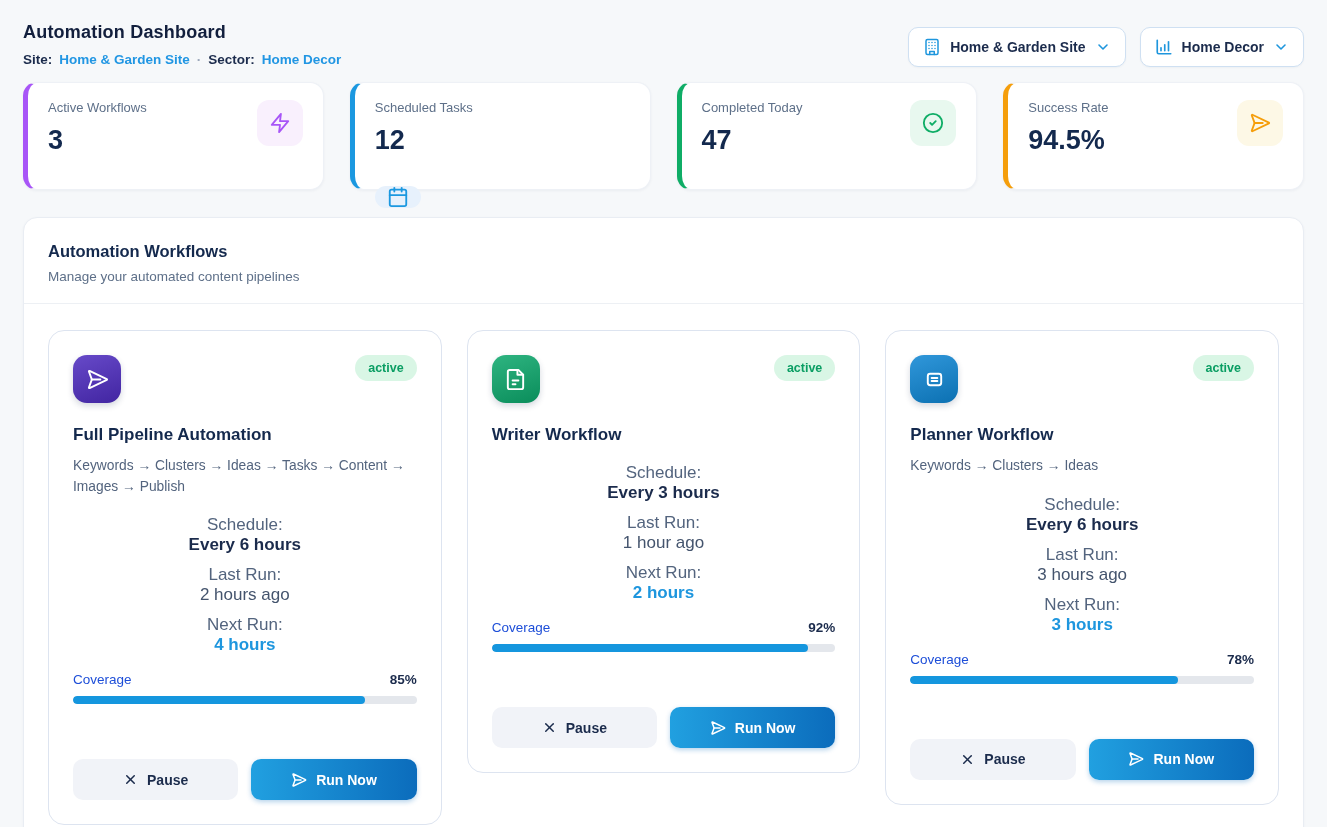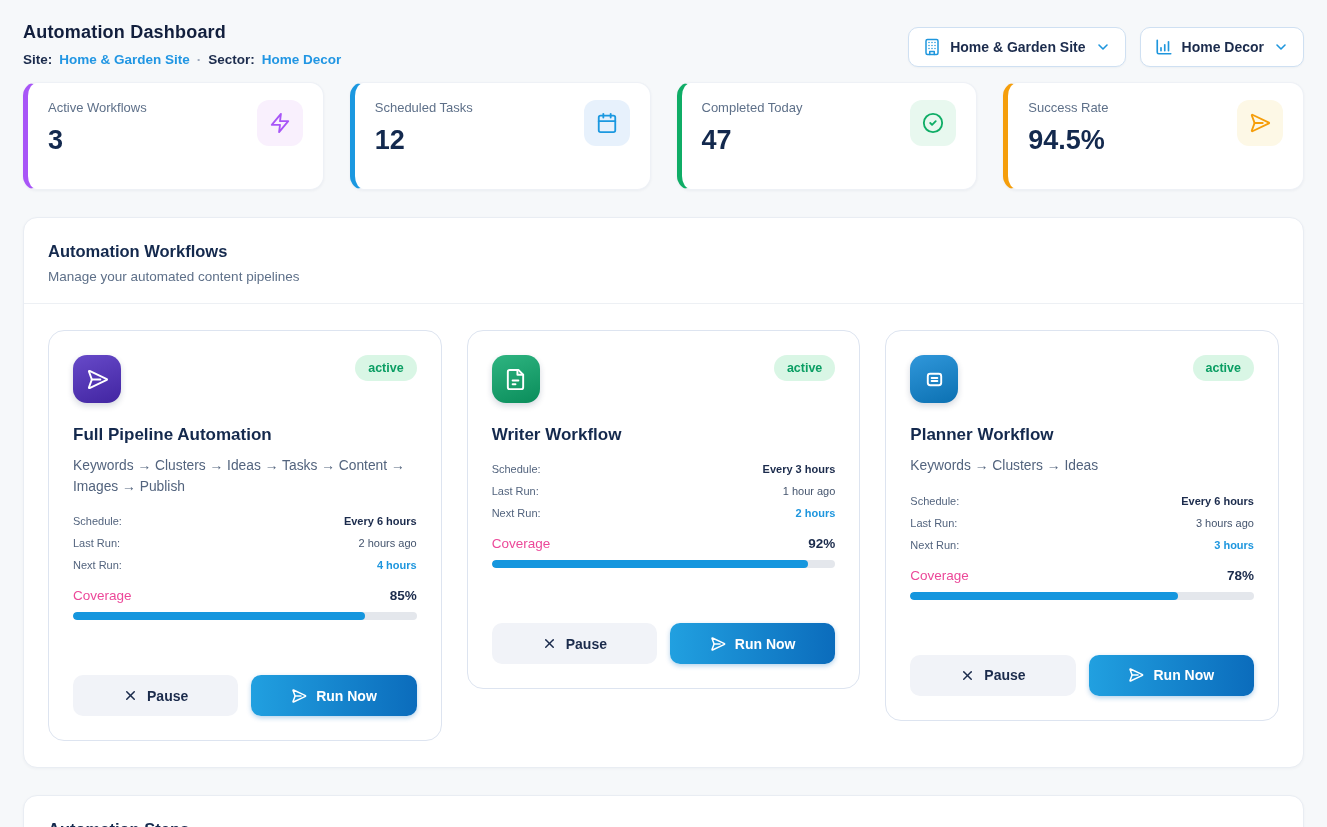--- a/index.html
+++ b/index.html
@@ -58,27 +58,27 @@
     background-image: linear-gradient(160deg, rgba(255,255,255,.14), rgba(0,0,0,.16));
     box-shadow: 0 3px 6px rgba(20,40,80,.18);
   }
   .badge {
     background: #d9f6e5; color: #0a9e63; font-size: 12.5px; font-weight: 700;
     padding: 6px 13px; border-radius: 999px;
   }
   .wf-title { margin-top: 22px; font-size: 17px; font-weight: 800; color: #14294d; }
   .wf-pipeline { margin-top: 11px; font-size: 13.8px; color: #53647e; line-height: 1.5; }
   .wf-rows { margin-top: 13px; }
-  .wf-row { display: flex; justify-content: space-between; padding: 5px 0; font-size: 11px; }
+  .wf-row { display: flex; justify-content: space-between; align-items: center; padding: 5px 0; font-size: 17px; flex-direction: column; }
   .wf-row .lbl { color: #53647e; }
   .val-strong { font-weight: 800; color: #1b2b4c; }
   .val-plain { color: #44546d; }
   .val-blue { font-weight: 800; color: #1e96de; }
   .coverage-row { display: flex; justify-content: space-between; margin-top: 12px; font-size: 13.5px; }
-  .coverage-row .lbl { color: #ec4899; }
+  .coverage-row .lbl { color: #1d4ed8; }
   .progress-track { margin-top: 9px; height: 8px; border-radius: 99px; background: #e4e7ec; overflow: hidden; }
   .progress-fill { height: 100%; border-radius: 99px; background: #1596de; width: 0; }
   .wf-buttons { margin-top: 23px; display: flex; gap: 13px; }
   .btn {
     flex: 1; height: 41px; border: none; border-radius: 10px;
     display: flex; align-items: center; justify-content: center; gap: 9px;
     font-family: inherit; font-size: 14px; font-weight: 800; cursor: pointer; margin-top: 32px;
   }
   .btn-pause { background: #f1f3f8; color: #1b2b4c; }
   .btn-run { background: linear-gradient(90deg, #21a0e0, #0b6cbc); color: #fff; box-shadow: 0 2px 5px rgba(14,110,190,.3); }
@@ -143,21 +143,21 @@
         <div class="stat-label">Active Workflows</div>
         <div class="stat-value">3</div>
       </div>
       <div class="stat-icon" style="background-color: rgb(249, 240, 253); color: rgb(168, 85, 247);">
         <svg width="22" height="22" viewBox="0 0 24 24" fill="none" stroke="currentColor" stroke-width="2" stroke-linecap="round" stroke-linejoin="round">
             <polygon points="13 2 3 14 12 14 11 22 21 10 12 10 13 2"></polygon>
           </svg>
       </div>
     </div>
 
-    <div class="stat-card" style="border-left-color: rgb(27, 152, 224);">
+    <div class="stat-card" style="border-left-color: rgb(27, 152, 224); flex-direction: column;">
       <div>
         <div class="stat-label">Scheduled Tasks</div>
         <div class="stat-value">12</div>
       </div>
       <div class="stat-icon" style="background-color: rgb(231, 241, 252); color: rgb(27, 152, 224);">
         <svg width="22" height="22" viewBox="0 0 24 24" fill="none" stroke="currentColor" stroke-width="2" stroke-linecap="round" stroke-linejoin="round">
             <rect x="3" y="4" width="18" height="18" rx="2"></rect>
             <line x1="16" y1="2" x2="16" y2="6"></line>
             <line x1="8" y1="2" x2="8" y2="6"></line>
             <line x1="3" y1="10" x2="21" y2="10"></line>

